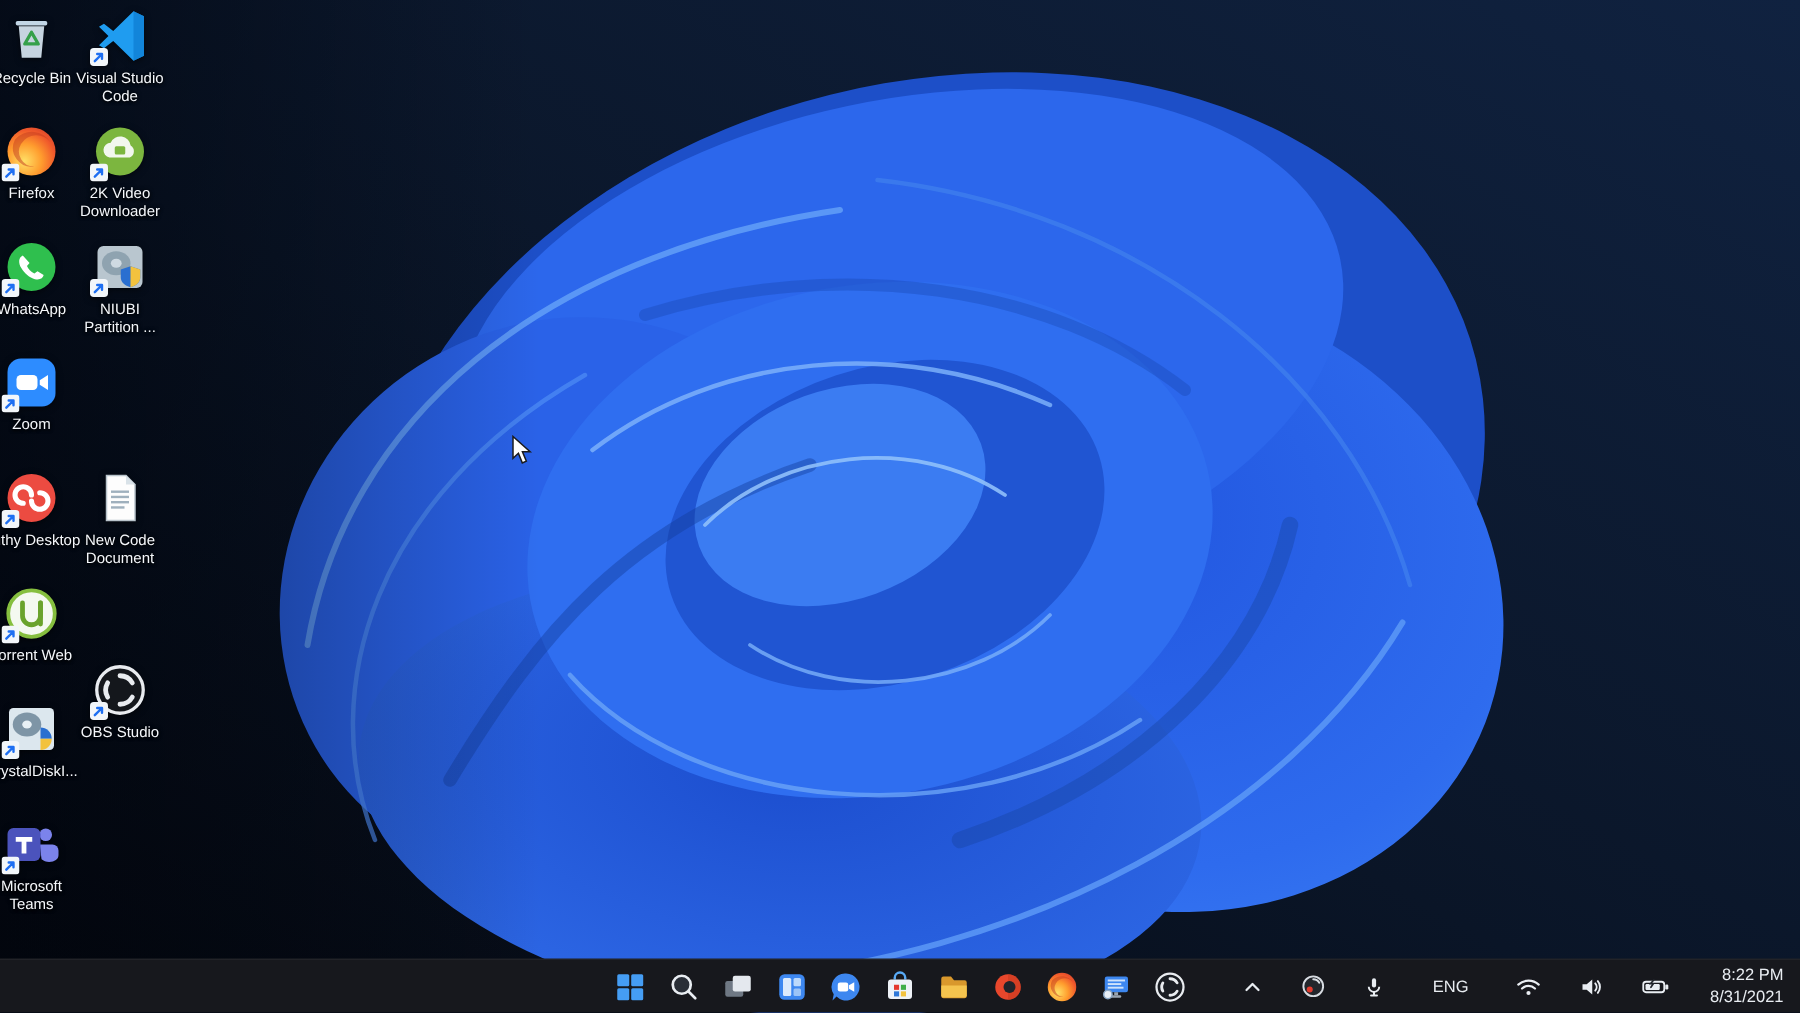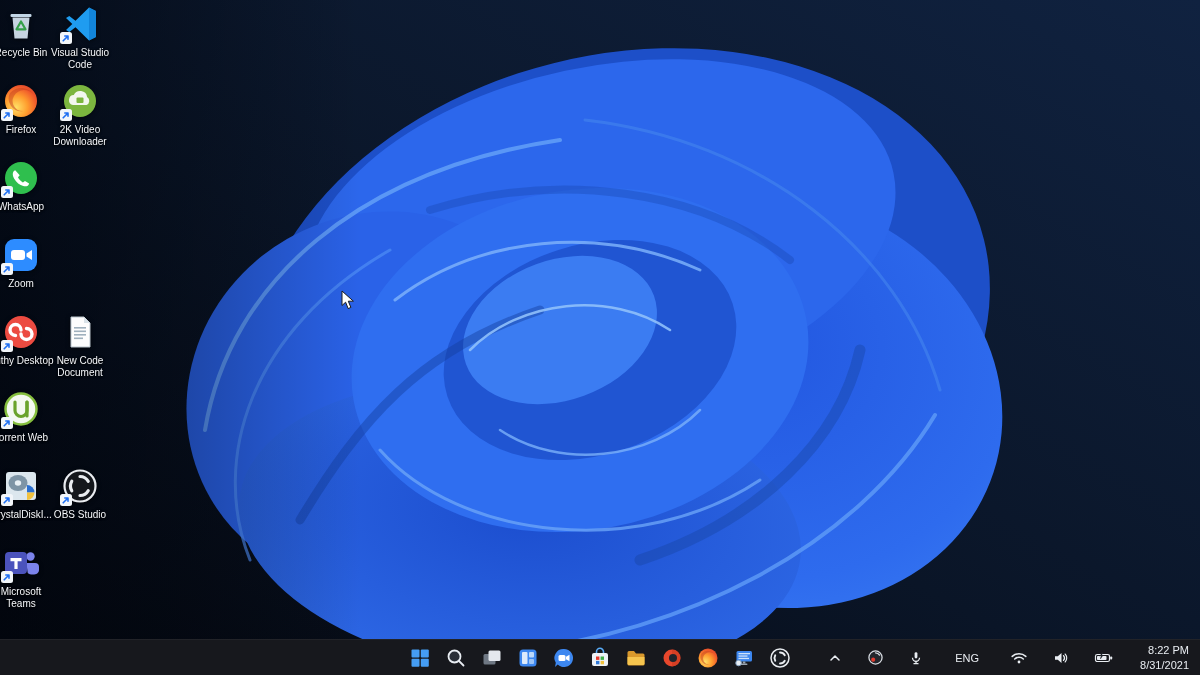--- a/index.html
+++ b/index.html
@@ -175,20 +175,38 @@
         </svg>
         <div class="sc-arrow">
           <svg viewBox="0 0 12 12">
             <rect x="0" y="0" width="12" height="12" rx="2.5" fill="#f2f6fa"></rect>
             <path d="M3.2 8.8L8 4M8 4H4.8M8 4v3.2" stroke="#1e6ff2" stroke-width="1.6" fill="none" stroke-linecap="round" stroke-linejoin="round"></path>
           </svg>
         </div>
       </div>
       <div class="dlabel">WhatsApp</div>
     </div>
+    <div class="dicon" style="left: 47px; top: 158px;">
+      <div class="dglyph">
+        <svg viewBox="0 0 40 40">
+          <rect x="5" y="6" width="30" height="28" rx="4" fill="#b9c6cf"></rect>
+          <ellipse cx="17.5" cy="17.5" rx="9.5" ry="8" fill="#8fa3b0"></ellipse>
+          <ellipse cx="17.5" cy="17.5" rx="3.6" ry="3" fill="#cfdae2"></ellipse>
+          <path d="M27 19.5l6.5 2.2v5c0 3.6-2.7 5.7-6.5 6.8-3.8-1.1-6.5-3.2-6.5-6.8v-5z" fill="#2a6fd0"></path>
+          <path d="M27 19.5l6.5 2.2v5c0 3.6-2.7 5.7-6.5 6.8z" fill="#f2c23e"></path>
+        </svg>
+        <div class="sc-arrow">
+          <svg viewBox="0 0 12 12">
+            <rect x="0" y="0" width="12" height="12" rx="2.5" fill="#f2f6fa"></rect>
+            <path d="M3.2 8.8L8 4M8 4H4.8M8 4v3.2" stroke="#1e6ff2" stroke-width="1.6" fill="none" stroke-linecap="round" stroke-linejoin="round"></path>
+          </svg>
+        </div>
+      </div>
+      <div class="dlabel">NIUBI Partition ...</div>
+    </div>
     <div class="dicon" style="left: -12px; top: 235px;">
       <div class="dglyph">
         <svg viewBox="0 0 40 40">
           <rect x="4" y="4" width="32" height="32" rx="9" fill="#2d8cff"></rect>
           <rect x="10" y="15" width="14" height="10" rx="3" fill="#fff"></rect>
           <path d="M25.5 18.5l5.5-3.5v10l-5.5-3.5z" fill="#fff"></path>
         </svg>
         <div class="sc-arrow">
           <svg viewBox="0 0 12 12">
             <rect x="0" y="0" width="12" height="12" rx="2.5" fill="#f2f6fa"></rect>
@@ -258,21 +276,21 @@
         </svg>
         <div class="sc-arrow">
           <svg viewBox="0 0 12 12">
             <rect x="0" y="0" width="12" height="12" rx="2.5" fill="#f2f6fa"></rect>
             <path d="M3.2 8.8L8 4M8 4H4.8M8 4v3.2" stroke="#1e6ff2" stroke-width="1.6" fill="none" stroke-linecap="round" stroke-linejoin="round"></path>
           </svg>
         </div>
       </div>
       <div class="dlabel">CrystalDiskI...</div>
     </div>
-    <div class="dicon" style="left: 47px; top: 466px; align-items: center;">
+    <div class="dicon" style="left: 47px; top: 440px; align-items: center;">
       <div class="dglyph">
         <svg viewBox="0 0 40 40">
           <circle cx="20" cy="20" r="15.5" fill="#14171c" stroke="#e9ecf0" stroke-width="2.2"></circle>
           <g fill="none" stroke="#e9ecf0" stroke-width="3.2" stroke-linecap="round">
             <path d="M20 10.5A9.5 9.5 0 0 1 28.2 15.25"></path>
             <path d="M28.2 24.75A9.5 9.5 0 0 1 20 29.5"></path>
             <path d="M11.77 24.75A9.5 9.5 0 0 1 11.77 15.25"></path>
           </g>
         </svg>
         <div class="sc-arrow">

